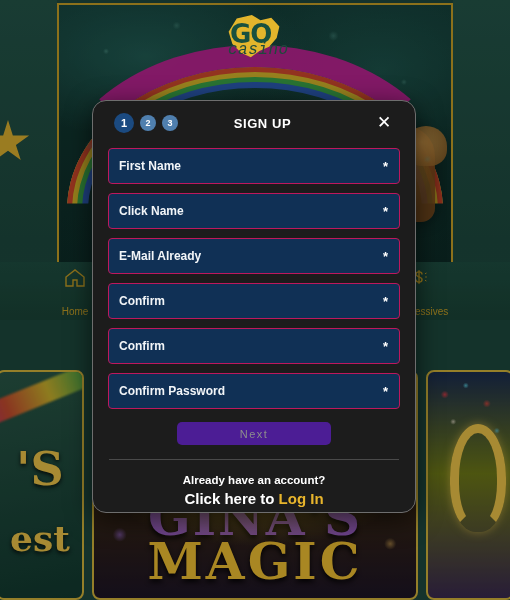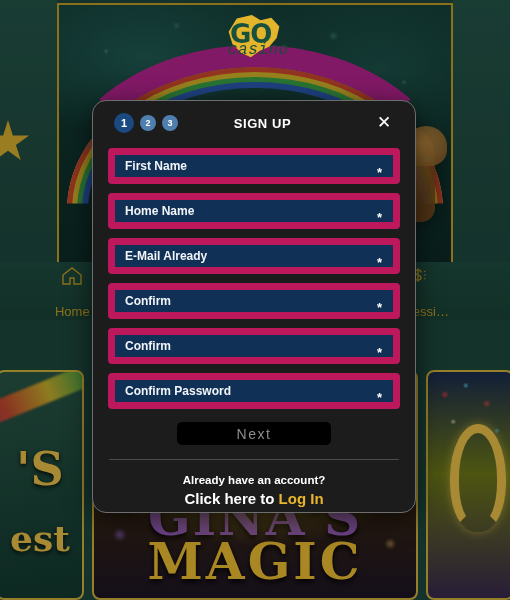--- a/index.html
+++ b/index.html
@@ -126,21 +126,21 @@
   
   .navstrip {
     position:absolute; left:0; right:0; top:262px; height:58px;
     background:linear-gradient(180deg,#1f4f42,#1b4538);
     display:flex; align-items:center; justify-content:space-between;
     padding:0 0;
   }
   .nav-item {
     flex:1 0 auto; display:flex; flex-direction:column;
     align-items:center; justify-content:center; gap:16px;
-    color:#c9a227; font-size:13px; min-width:0;
+    color:#c9a227; font-size:10px; min-width:0;
   }
   .nav-icon { width:26px; height:24px; display:block; }
   .nav-label { white-space:nowrap; overflow:hidden; text-overflow:ellipsis; max-width:74px; }
 
   .strip-blank {
     position:absolute; left:0; right:0; top:320px; height:50px;
     background:#1d4a3e;
   }
 
   
@@ -236,33 +236,33 @@
     position:absolute; right:4px; top:9px;
     width:24px; height:24px; display:flex; align-items:center; justify-content:center;
     color:#ffffff; font-size:17px; line-height:1; cursor:pointer;
     font-family:"DejaVu Sans", sans-serif;
   }
 
   .fields { display:flex; flex-direction:column; gap:9px; margin-top:2px; }
   .field {
     position:relative; height:36px;
     background:#103055;
-    border:7px solid #be185d;
+    border:1px solid #be185d;
     border-radius:4px;
     display:flex; align-items:center;
     padding:0 10px;
   }
   .field-label { color:#f2f5f8; font-size:12px; font-weight:bold; }
   .req { position:absolute; right:11px; top:10px; color:#ffffff; font-size:13px; font-weight:bold; }
 
   .next-wrap { display:flex; justify-content:center; margin-top:13px; }
   .next-btn {
     width:154px; height:23px; border-radius:5px;
-    background:#000000; color:#8d8d8d;
-    font-size:14px; letter-spacing:1.5px;
+    background:#4c1d95; color:#8d8d8d;
+    font-size:11px; letter-spacing:1.5px;
     display:flex; align-items:center; justify-content:center;
     border:none; cursor:default;
     font-family:"Liberation Sans", sans-serif;
   }
 
   .divider { height:1px; background:#4a4a4a; margin:14px 1px 0 1px; }
 
   .foot { margin-top:14px; text-align:center; }
   .foot-line1 { color:#ffffff; font-size:11.5px; font-weight:bold; }
   .foot-line2 { color:#ffffff; font-size:15px; font-weight:bold; margin-top:4px; }
@@ -364,21 +364,21 @@
     </div>
 
     <div class="fields">
 
       <div class="field">
         <span class="field-label">First Name</span>
         <span class="req">*</span>
       </div>
 
       <div class="field">
-        <span class="field-label">Home Name</span>
+        <span class="field-label">Click Name</span>
         <span class="req">*</span>
       </div>
 
       <div class="field">
         <span class="field-label">E-Mail Already</span>
         <span class="req">*</span>
       </div>
 
       <div class="field">
         <span class="field-label">Confirm</span>

